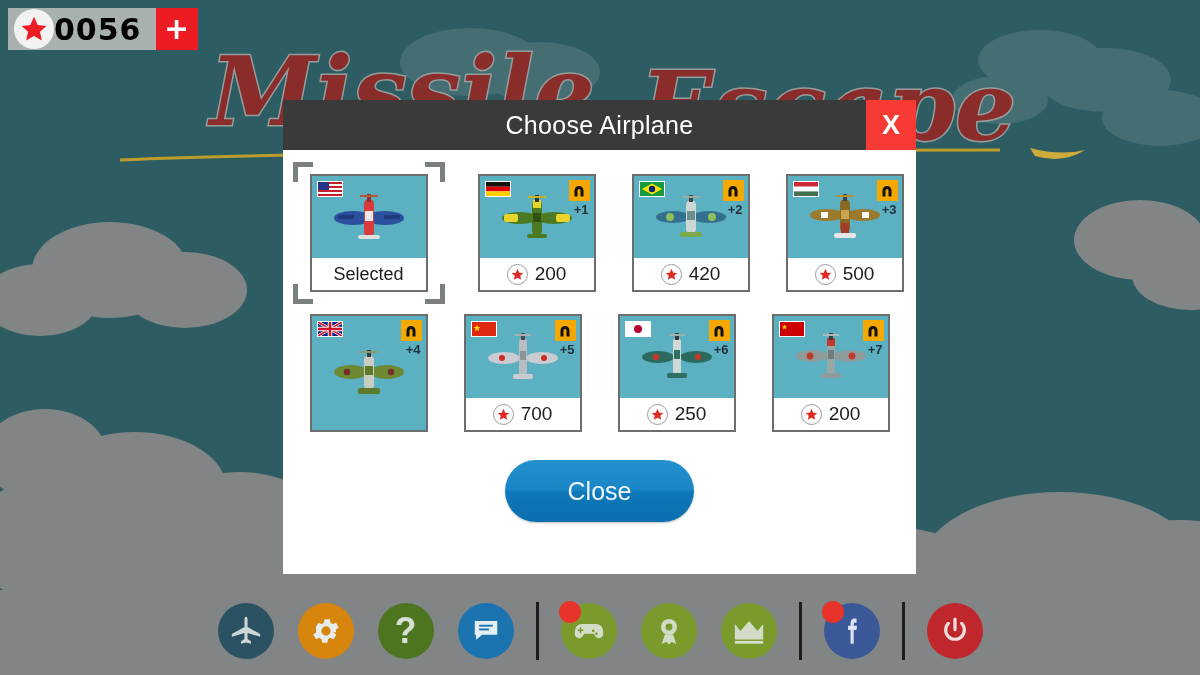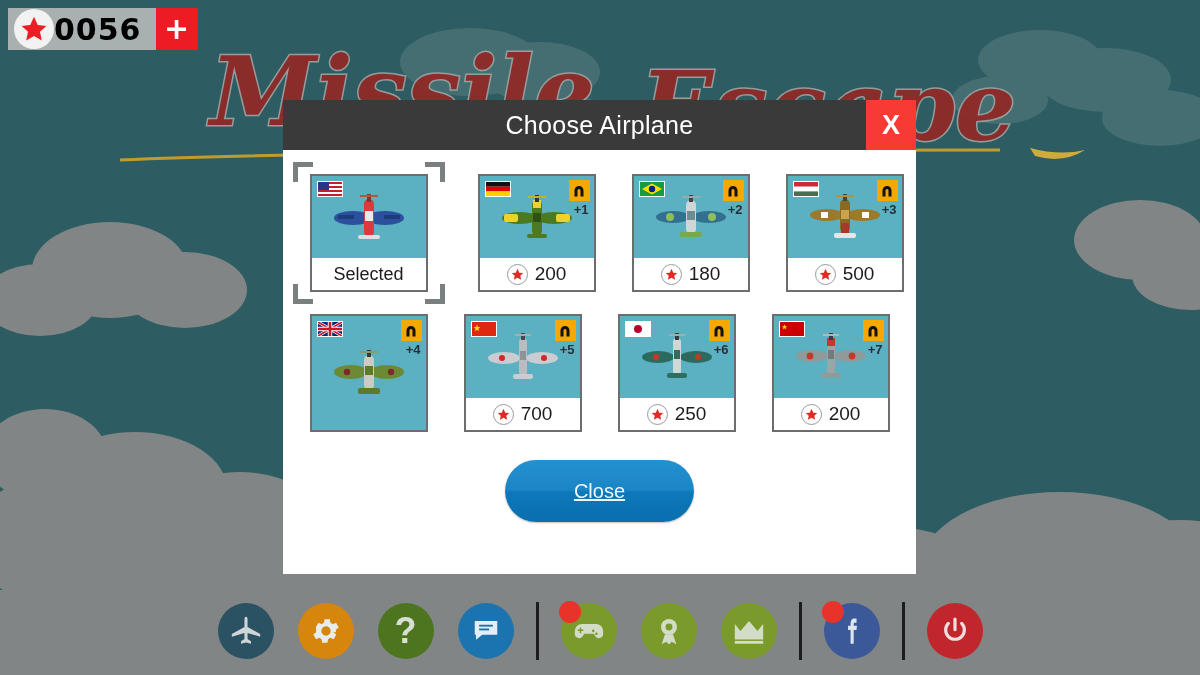--- a/index.html
+++ b/index.html
@@ -111,24 +111,23 @@
   .sel-tr { right:-12px; top:-12px;    border-left:none;  border-bottom:none; }
   .sel-bl { left:-12px;  bottom:-12px; border-right:none; border-top:none; }
   .sel-br { right:-12px; bottom:-12px; border-left:none;  border-top:none; }
   .card-wrap.selected { margin:0 14px; }
 
   
   #close-btn-row { display:flex; justify-content:center; margin-top:28px; }
   #close-button {
     width:189px; height:62px; border-radius:31px;
     background:linear-gradient(to bottom,#2390d0 0%,#1b86c6 48%,#0d78ba 52%,#0a6fae 100%);
-    color:#eef6fb; font-size:20px; border:none; cursor:pointer;
+    color:#eef6fb; font-size:25px; border:none; cursor:pointer;
     display:flex; align-items:center; justify-content:center;
     box-shadow:0 1px 2px rgba(0,0,0,.25);
-    text-decoration:underline;
   }
 
   
   #toolbar {
     position:absolute; left:0; bottom:0; width:1200px; height:88px;
     display:flex; align-items:center; justify-content:center; gap:0; z-index:30;
   }
   .tb-item { position:relative; margin:0 12px; cursor:pointer; }
   .tb-circle {
     width:56px; height:56px; border-radius:50%;
@@ -317,21 +316,21 @@
               <rect x="33" y="4" width="4" height="7" fill="#444"></rect>
               <rect x="26" y="5" width="18" height="2" fill="#9aa"></rect>
             </svg>
           </div>
           <div class="card-foot">
             <span class="star-circle">
               <svg width="13" height="13" viewBox="0 0 24 24">
                 <polygon points="12,1.6 15.2,8.6 22.6,9.4 17.1,14.4 18.7,21.8 12,18 5.3,21.8 6.9,14.4 1.4,9.4 8.8,8.6" fill="#e02a26"></polygon>
               </svg>
             </span>
-            <span class="price">180</span>
+            <span class="price">420</span>
           </div>
         </div>
       </div>
 
       <div class="card-wrap">
         <div class="card">
           <div class="card-img">
             <div class="flag">
               <svg width="24" height="14" viewBox="0 0 24 14">
                 <rect width="24" height="4.7" fill="#ce2939"></rect>

